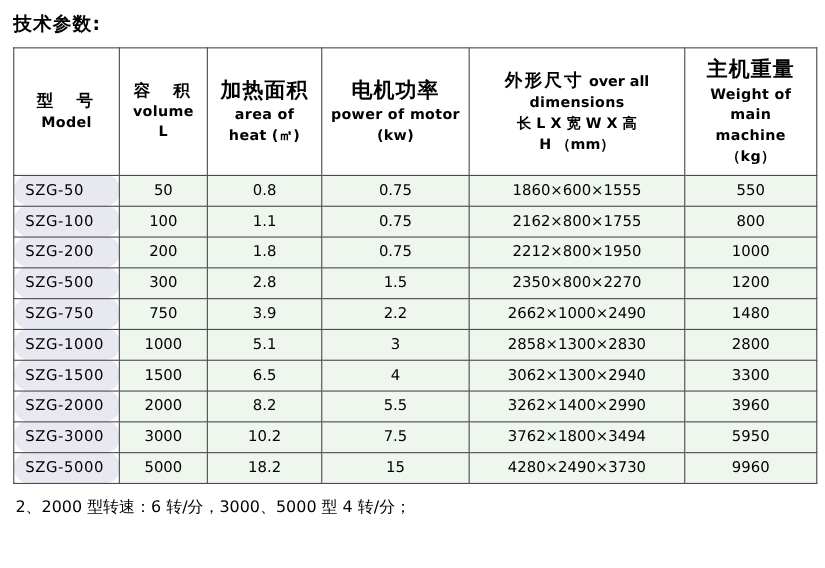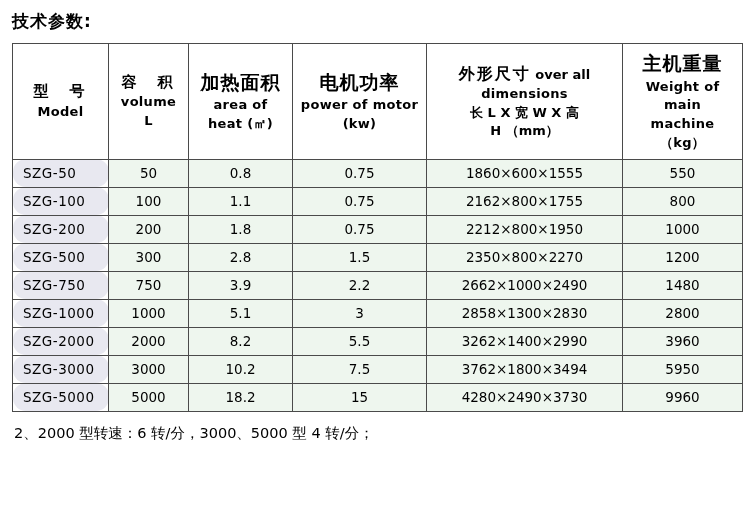--- a/index.html
+++ b/index.html
@@ -189,20 +189,28 @@
       </tr>
       <tr>
         <td class="model">SZG-1000</td>
         <td>1000</td>
         <td>5.1</td>
         <td>3</td>
         <td>2858×1300×2830</td>
         <td>2800</td>
       </tr>
       <tr>
+        <td class="model">SZG-1500</td>
+        <td>1500</td>
+        <td>6.5</td>
+        <td>4</td>
+        <td>3062×1300×2940</td>
+        <td>3300</td>
+      </tr>
+      <tr>
         <td class="model">SZG-2000</td>
         <td>2000</td>
         <td>8.2</td>
         <td>5.5</td>
         <td>3262×1400×2990</td>
         <td>3960</td>
       </tr>
       <tr>
         <td class="model">SZG-3000</td>
         <td>3000</td>

